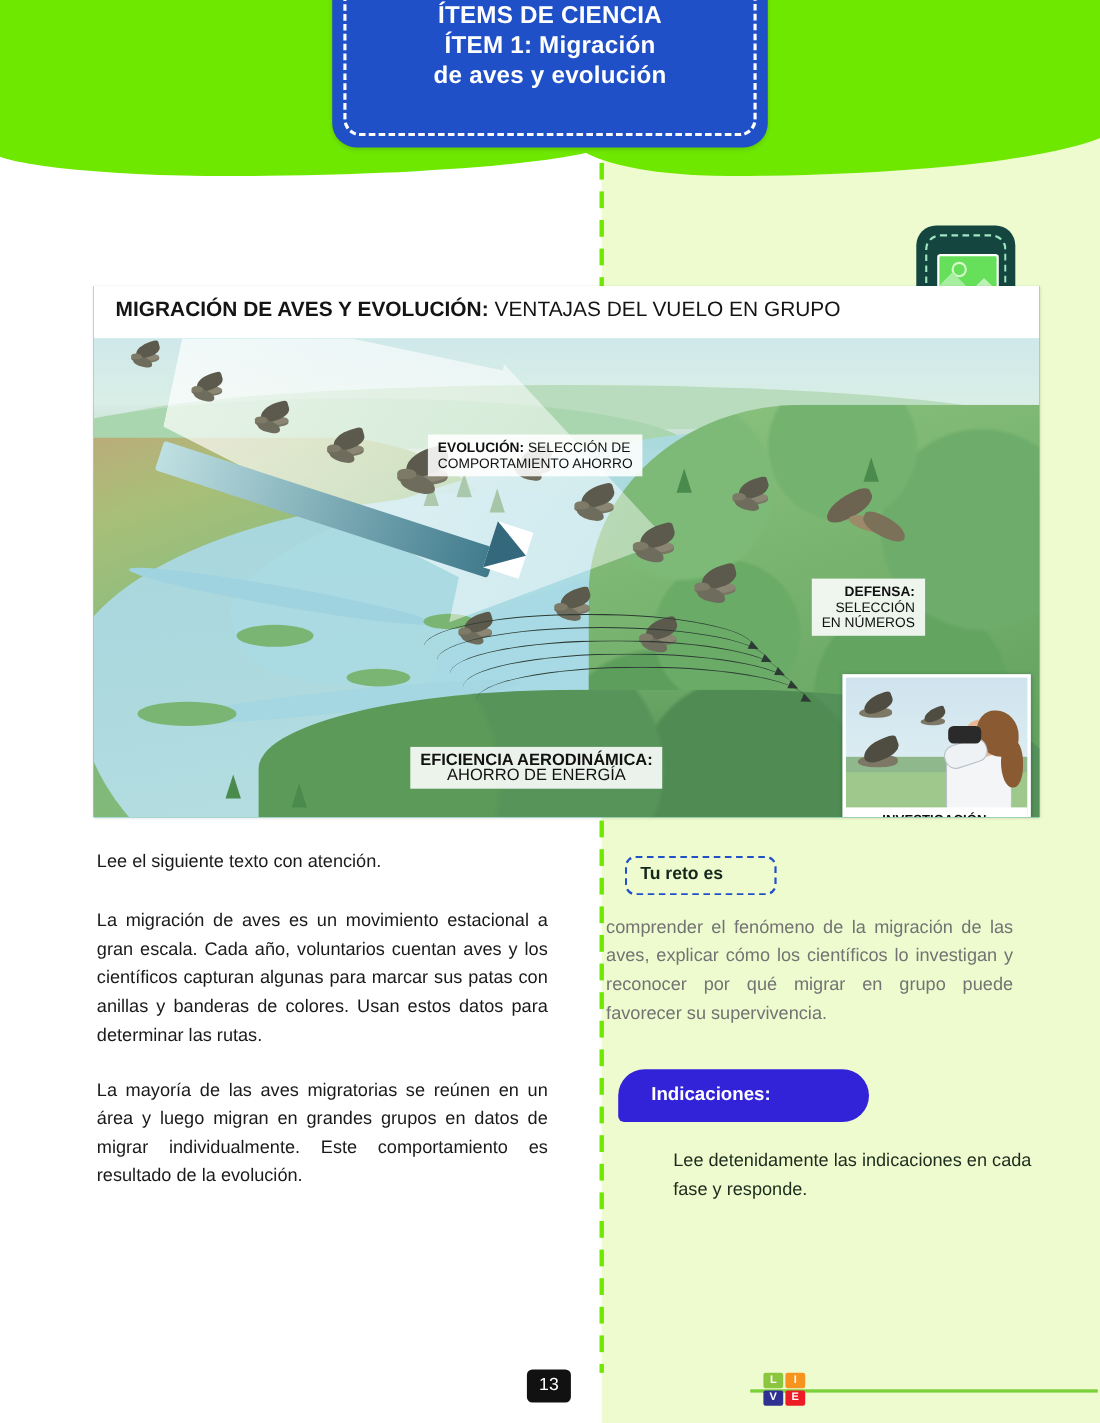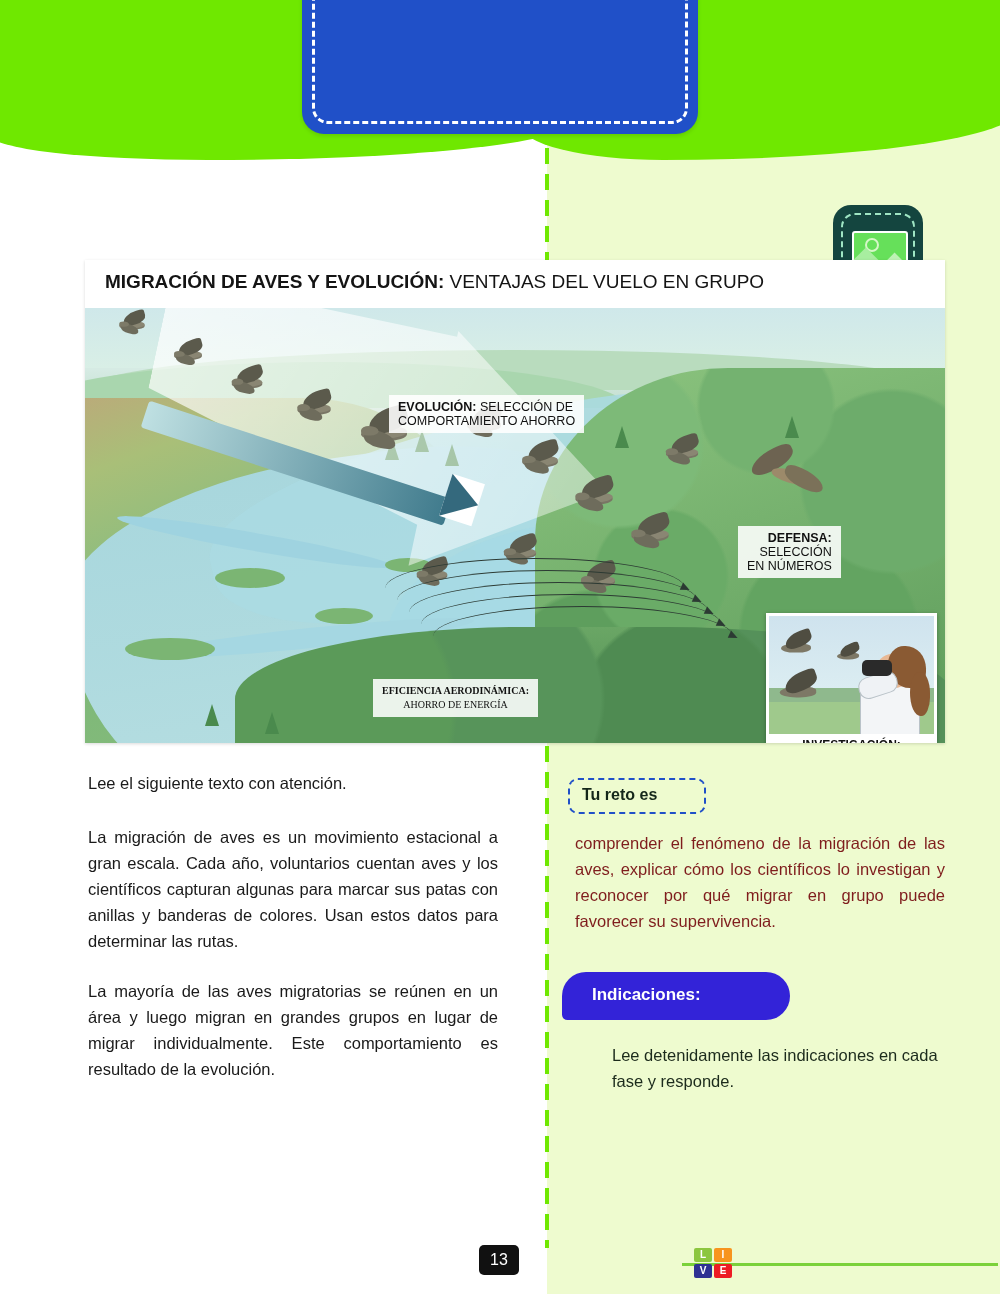--- a/index.html
+++ b/index.html
@@ -200,21 +200,21 @@
     border-radius:30% 70% 40% 60%;transform:rotate(24deg);}
 
   
   .lab{
     position:absolute;background:rgba(255,255,255,.88);
     padding:5px 9px;line-height:14px;color:#111;
   }
   .lab b{font-weight:bold;}
   .lab-evo{left:304px;top:87px;font-size:12.5px;text-align:left;}
   .lab-def{left:653px;top:218px;font-size:12.5px;text-align:right;}
-  .lab-efi{left:288px;top:371px;font-size:10px;text-align:center;font-family:Liberation Serif, serif;}
+  .lab-efi{left:288px;top:371px;font-size:15px;text-align:center;}
 
   
   .inset{
     position:absolute;left:681px;top:305px;width:165px;height:160px;
     background:#dfe9ef;border:3px solid #ffffff;box-shadow:0 1px 4px rgba(0,0,0,.3);
     overflow:hidden;
   }
   .inset .isky{position:absolute;left:0;top:0;width:100%;height:96px;background:linear-gradient(#cfe3ee,#dff0f3);}
   .inset .ihill{position:absolute;left:0;top:72px;width:100%;height:18px;background:#8fb98d;}
   .inset .igrass{position:absolute;left:0;top:86px;width:100%;height:34px;background:#9fc98c;}
@@ -245,22 +245,22 @@
 
   
   .reto-badge{
     position:absolute;left:568px;top:778px;width:134px;height:32px;
     border:2px dashed #2050c8;border-radius:10px;background:transparent;
   }
   .reto-badge span{
     position:absolute;left:12px;top:6px;font-size:16px;font-weight:bold;color:#14271a;
   }
   .reto-text{
-    position:absolute;left:575px;top:830px;width:370px;
-    font-size:16.5px;line-height:26px;color:#7f1d1d;text-align:justify;
+    position:absolute;left:551px;top:830px;width:370px;
+    font-size:16.5px;line-height:26px;color:#737373;text-align:justify;
   }
   .ind-badge{
     position:absolute;left:562px;top:972px;width:228px;height:48px;
     background:#3323d8;border-radius:26px 26px 26px 6px;
   }
   .ind-badge span{
     position:absolute;left:30px;top:13px;font-size:17px;font-weight:bold;color:#ffffff;
   }
   .ind-text{
     position:absolute;left:612px;top:1042px;width:340px;
@@ -291,20 +291,25 @@
 <div class="page">
 
   <div class="bg-white"></div>
   <div class="bg-pale"></div>
   <div class="wave-left"></div>
   <div class="wave-right"></div>
   <div class="divider"></div>
 
   <div class="title-badge">
     <div class="dash"></div>
+    <div class="txt">
+      <div class="l1">ÍTEMS DE CIENCIA</div>
+      <div class="l2">ÍTEM 1: Migración</div>
+      <div class="l3">de aves y evolución</div>
+    </div>
   </div>
 
   <div class="img-badge">
     <div class="d"></div>
     <div class="pic">
       <div class="sun"></div>
       <div class="mtn"></div>
       <div class="mtn2"></div>
     </div>
   </div>
@@ -486,21 +491,21 @@
           <div class="c1">INVESTIGACIÓN:</div>
 
         </div>
       </div>
     </div>
   </div>
 
   <div class="col-left">
     <p class="first">Lee el siguiente texto con atención.</p>
     <p>La migración de aves es un movimiento estacional a gran escala. Cada año, voluntarios cuentan aves y los científicos capturan algunas para marcar sus patas con anillas y banderas de colores. Usan estos datos para determinar las rutas.</p>
-    <p>La mayoría de las aves migratorias se reúnen en un área y luego migran en grandes grupos en lugar de migrar individualmente. Este comportamiento es resultado de la evolución.</p>
+    <p>La mayoría de las aves migratorias se reúnen en un área y luego migran en grandes grupos en datos de migrar individualmente. Este comportamiento es resultado de la evolución.</p>
   </div>
 
   <div class="reto-badge">
     <span>Tu reto es</span>
   </div>
   <div class="reto-text">comprender el fenómeno de la migración de las aves, explicar cómo los científicos lo investigan y reconocer por qué migrar en grupo puede favorecer su supervivencia.</div>
 
   <div class="ind-badge">
     <span>Indicaciones:</span>
   </div>

